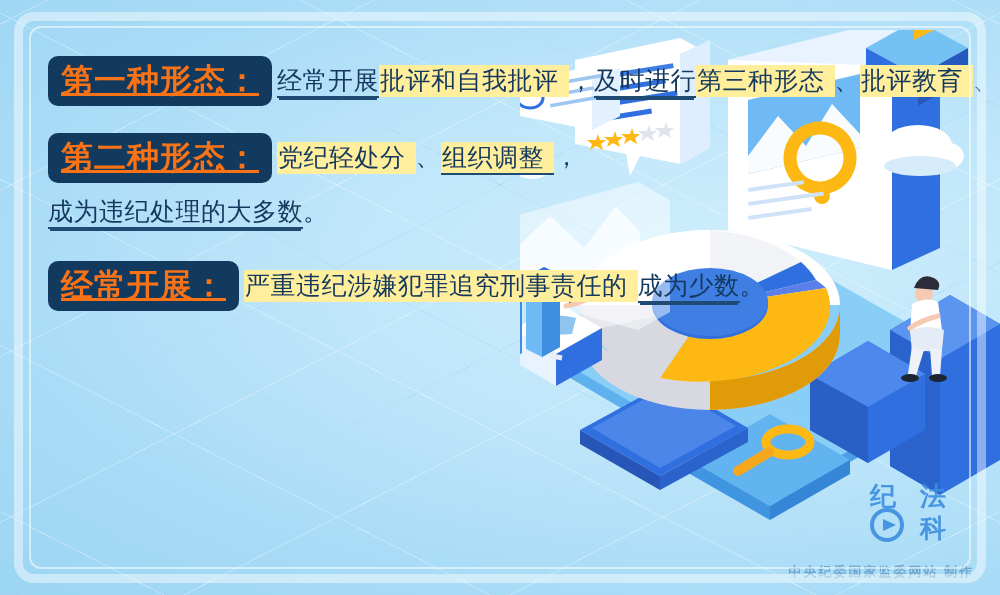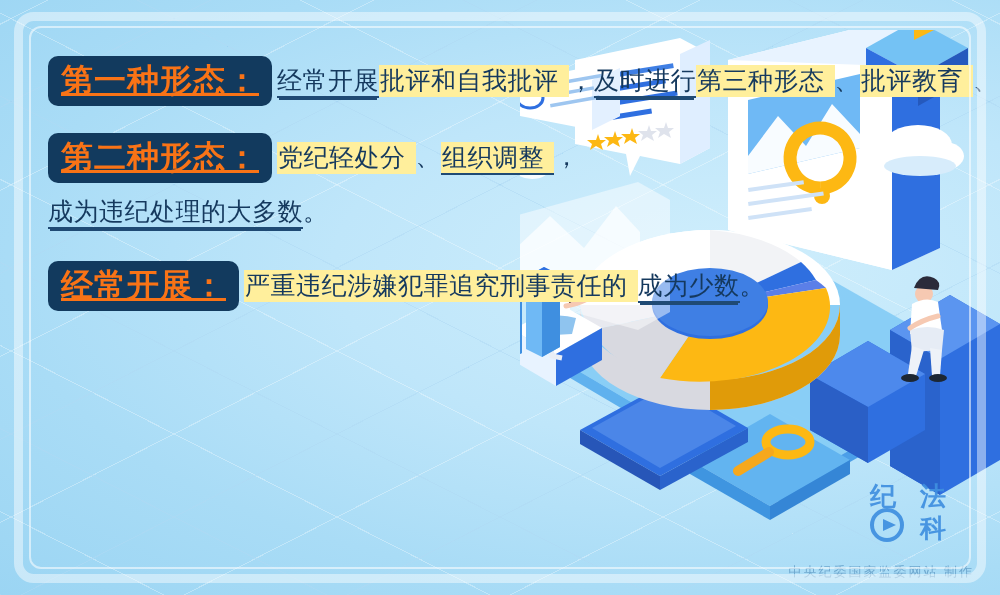--- a/index.html
+++ b/index.html
@@ -115,20 +115,21 @@
   }
   .logo svg { display:block; }
 
   .credit {
     position: absolute; right: 26px; bottom: 14px;
     font-size: 13px;
     color: #6fa8cf;
     letter-spacing: 2px;
     font-family: "Liberation Sans", sans-serif;
     z-index: 5;
+    font-weight: bold;
   }
 </style>
 </head>
 <body>
 
 <div class="poster">
 
   <div class="iso-grid"></div>
   <div class="iso-grid2"></div>
 

